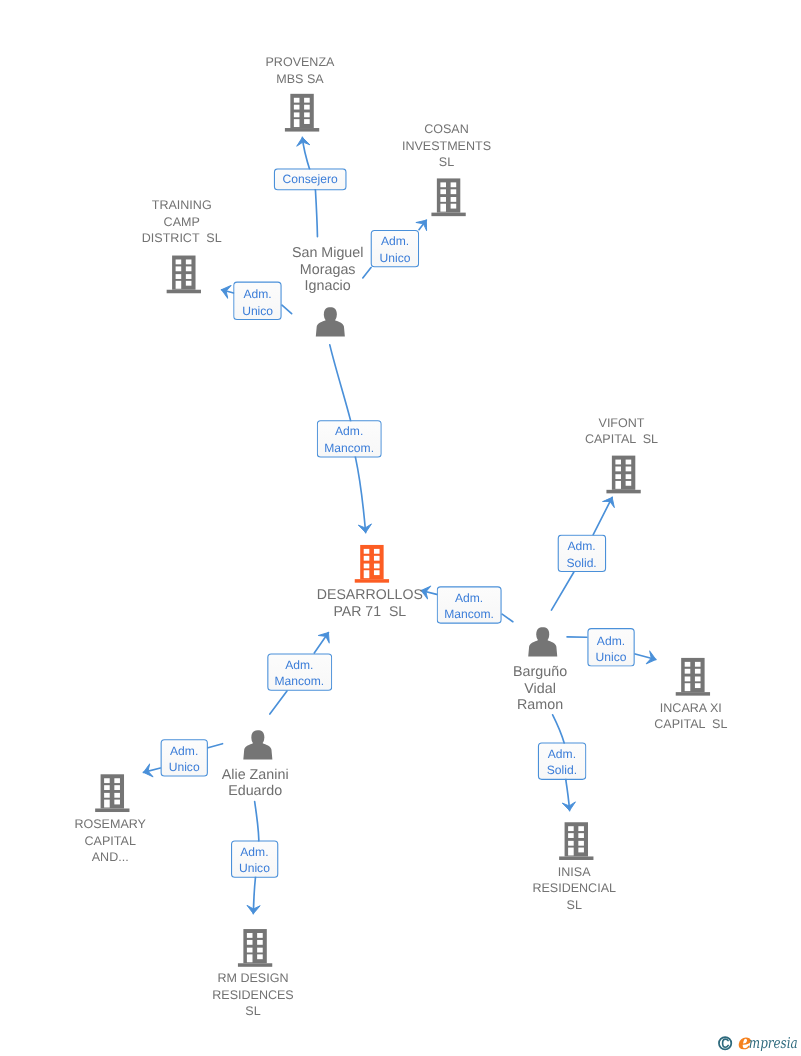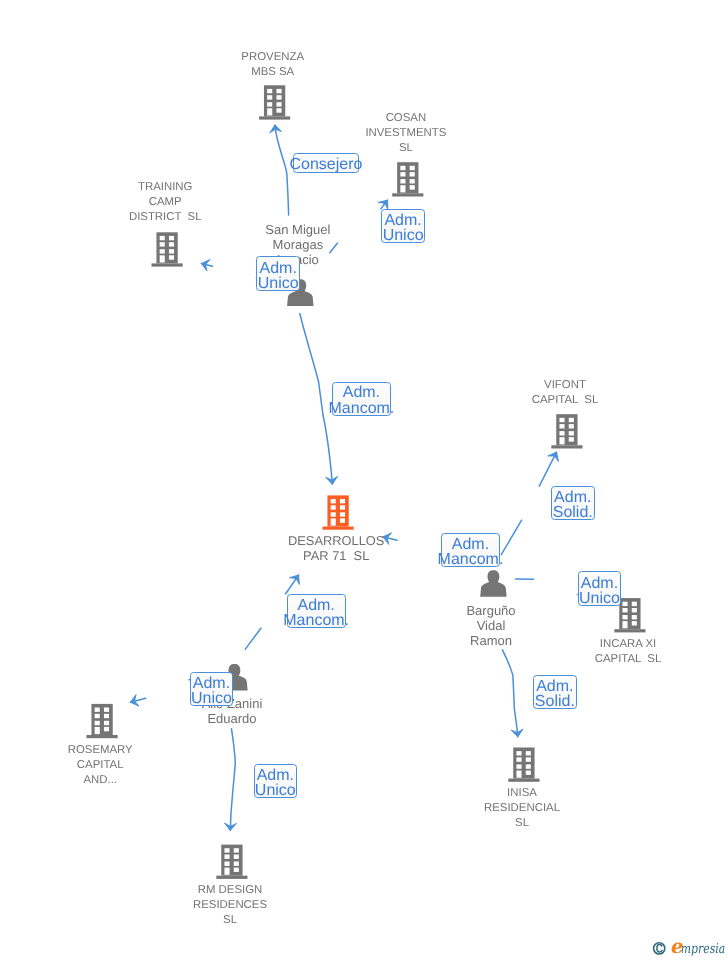--- a/index.html
+++ b/index.html
@@ -12,23 +12,23 @@
   
   #labels,#badges{will-change:transform;transform:translateZ(0);}
   svg.layer{position:absolute;left:0;top:0;width:728px;height:960px;overflow:visible;}
   .nlabel{position:absolute;text-align:center;color:#737373;
           font-size:11.4px;line-height:15px;white-space:pre;}
   .nlabel.person{font-size:13px;line-height:15.1px;color:#6f6f6f;}
   .nlabel.hl{color:#6f6f6f;font-size:12.85px;line-height:15.2px;}
   .badge{position:absolute;box-sizing:border-box;
          border:1.5px solid #4a90d9;border-radius:3.5px;
          background:linear-gradient(#fcfcfc,#f7f7f7);color:#3b7dd8;
-         font-size:16px;line-height:15.1px;text-align:center;
+         font-size:11px;line-height:15.1px;text-align:center;
          display:flex;align-items:center;justify-content:center;
-         white-space:pre;margin-left:44px;}
+         white-space:pre;}
   .badge-text{display:block;transform:translateY(2px);}
   .badge.one .badge-text{transform:translateY(0.5px);}
   #footer{position:absolute;left:651px;top:934px;width:90px;height:30px;}
 </style>
 </head>
 <body>
 
 <div id="stage">
   <svg class="layer" id="edge-layer" viewBox="0 0 728 960" xmlns="http://www.w3.org/2000/svg">
       <path d="M 288.6 215.1 C 288.4 205 288.2 198 286.8 173.4 C 285.0 161 276.4 144 274.9 124.9" fill="none" stroke="#4a90d9" stroke-width="1.5" stroke-linecap="round"></path>

